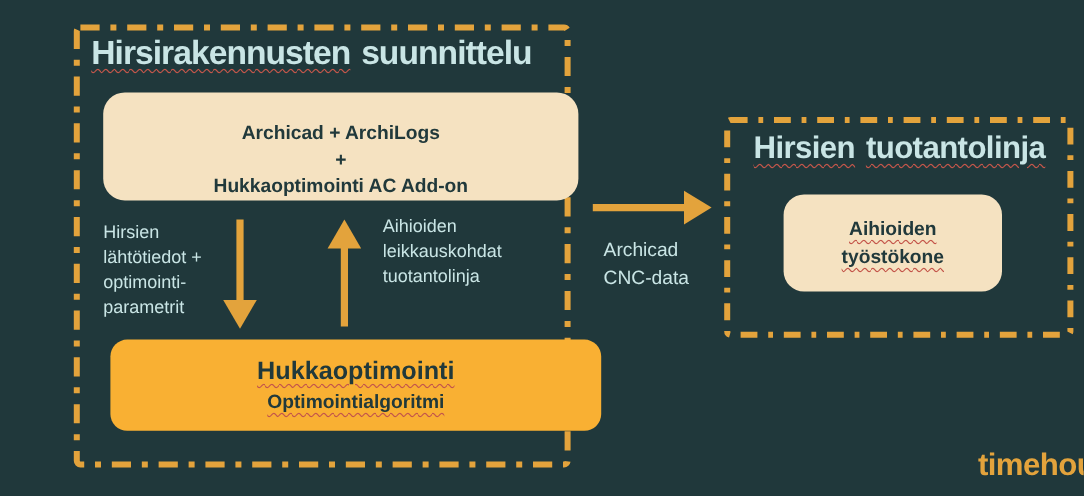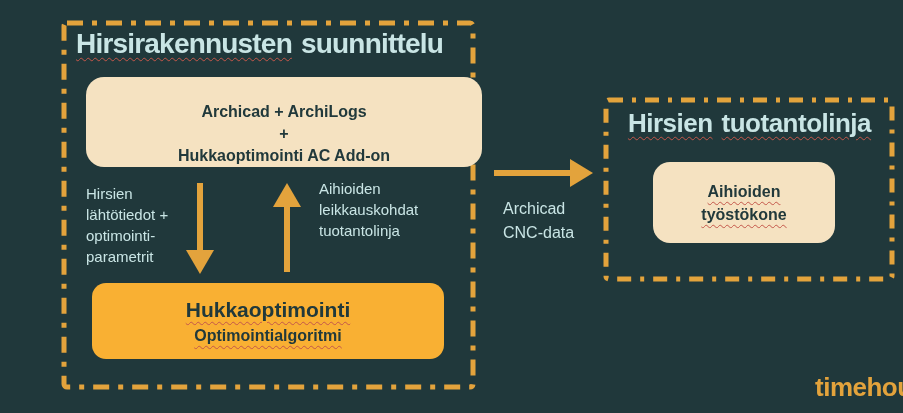--- a/index.html
+++ b/index.html
@@ -43,21 +43,21 @@
     color:var(--text-dark);font-weight:700;font-size:16px;line-height:22px;
     text-align:center;
   }
   .flow-label{
     position:absolute;font-size:15px;line-height:21px;
     color:var(--text-light);font-weight:400;
   }
   .flow-label.input{left:50px;top:183px;}
   .flow-label.output{left:283px;top:178px;}
   .algorithm-box{
-    position:absolute;left:56px;top:283px;width:352px;height:76px;
+    position:absolute;left:56px;top:283px;width:409px;height:76px;
     background:var(--box-orange);border-radius:14px;
     display:flex;flex-direction:column;justify-content:center;align-items:center;
     color:var(--text-dark);text-align:center;
   }
   .algorithm-box .t1{font-size:21px;font-weight:700;line-height:26px;}
   .algorithm-box .t2{font-size:16px;font-weight:700;line-height:21px;margin-top:2px;}
   .transfer-label{
     position:absolute;left:467px;top:197px;
     font-size:16px;line-height:24px;color:var(--text-light);
   }

